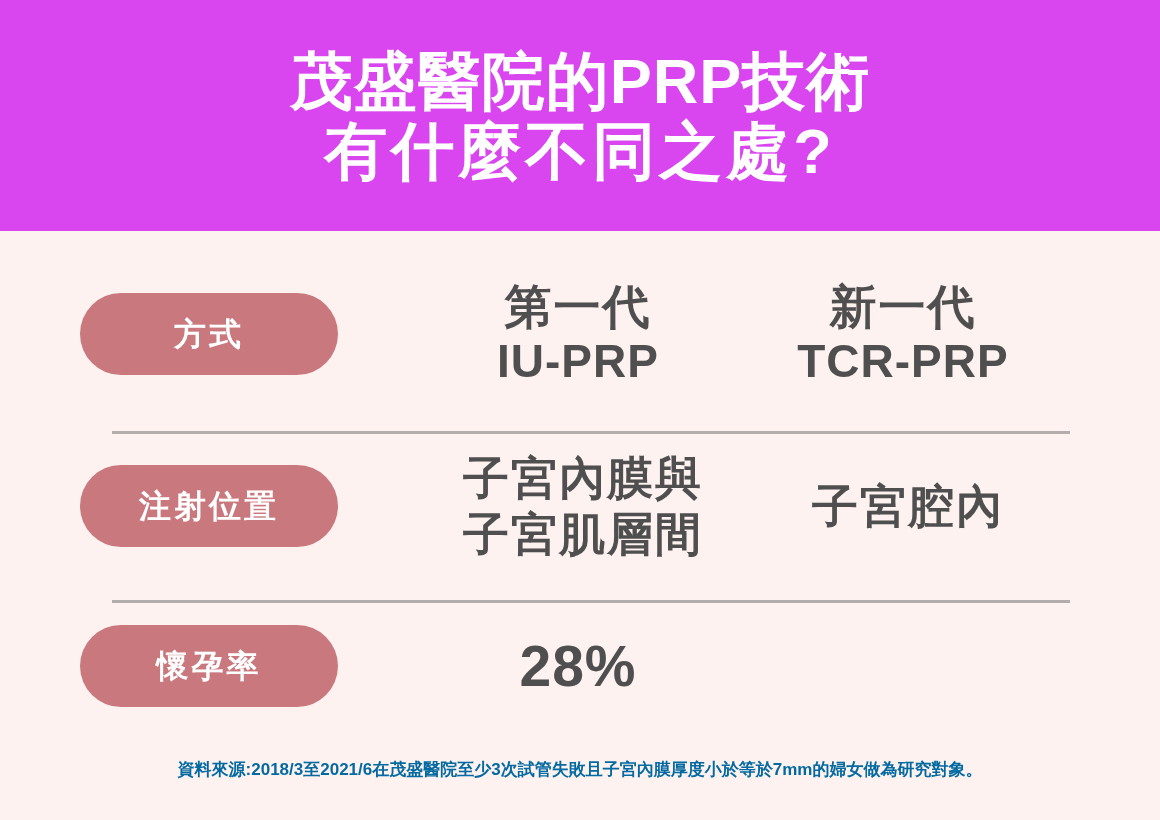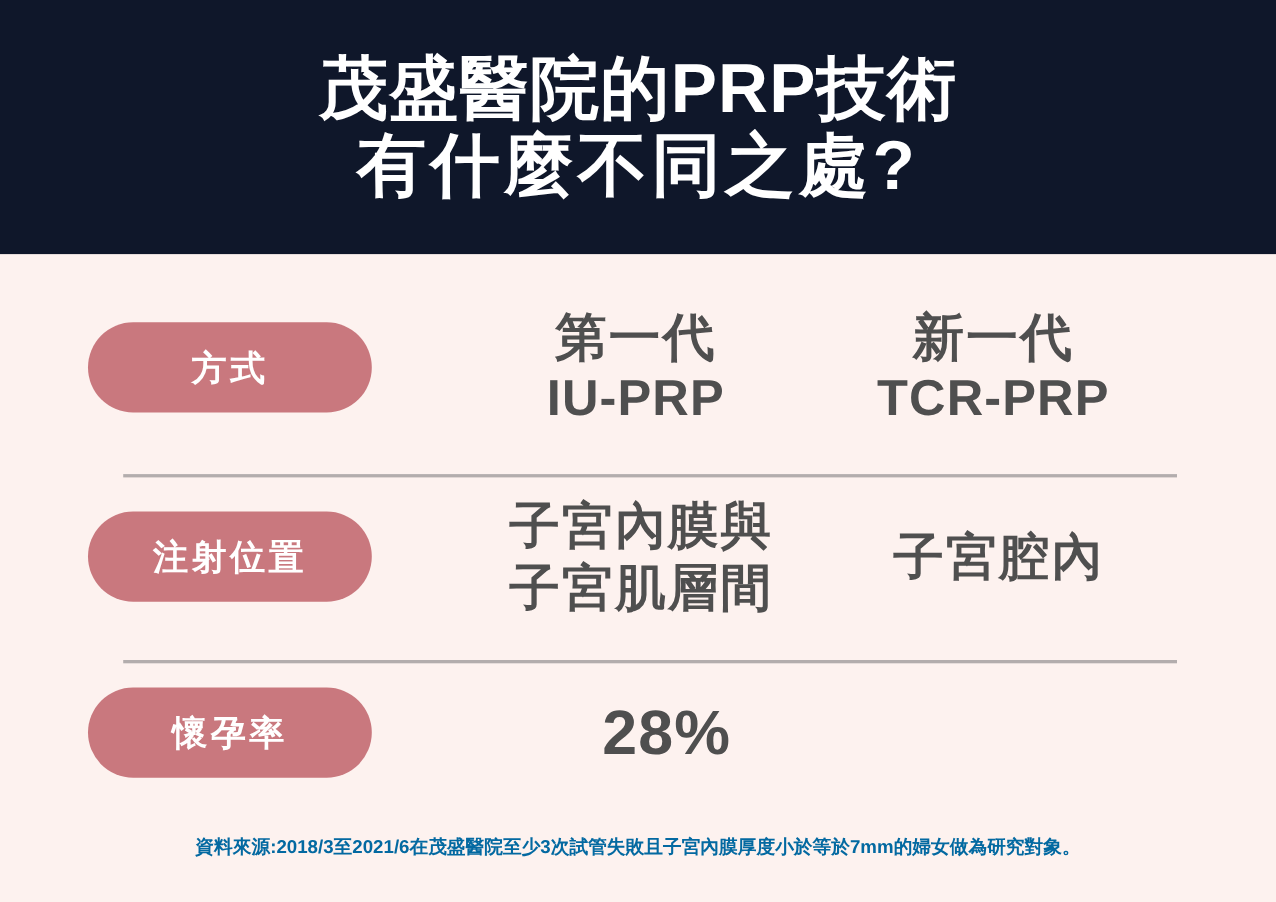--- a/index.html
+++ b/index.html
@@ -6,21 +6,21 @@
   body{
     width:1160px;height:820px;
     background:#fdf2ef;
     font-family:"Liberation Sans","DejaVu Sans",sans-serif;
     overflow:hidden;
     position:relative;
   }
   
   .header{
     position:absolute;left:0;top:0;width:1160px;height:231px;
-    background:#0f172a;
+    background:#d946ef;
     display:flex;flex-direction:column;
     align-items:center;justify-content:center;
   }
   .header-title-line{
     color:#ffffff;
     font-weight:bold;
     font-size:63px;
     line-height:70px;
     letter-spacing:1px;
     white-space:nowrap;
@@ -30,21 +30,21 @@
   
   .table{
     position:absolute;left:0;top:231px;width:1160px;height:500px;
   }
   .row{
     position:absolute;left:0;width:1160px;
     display:flex;align-items:center;
   }
   .row-1{top:48px;height:110px;}
   .row-2{top:210px;height:130px;}
-  .row-3{top:380px;height:110px;gap:28px;}
+  .row-3{top:380px;height:110px;}
 
   .cell-label{
     width:418px;display:flex;justify-content:center;align-items:center;
   }
   .pill{
     width:258px;height:82px;border-radius:41px;
     background:#c9787e;
     display:flex;align-items:center;justify-content:center;
     box-sizing:border-box;
   }

